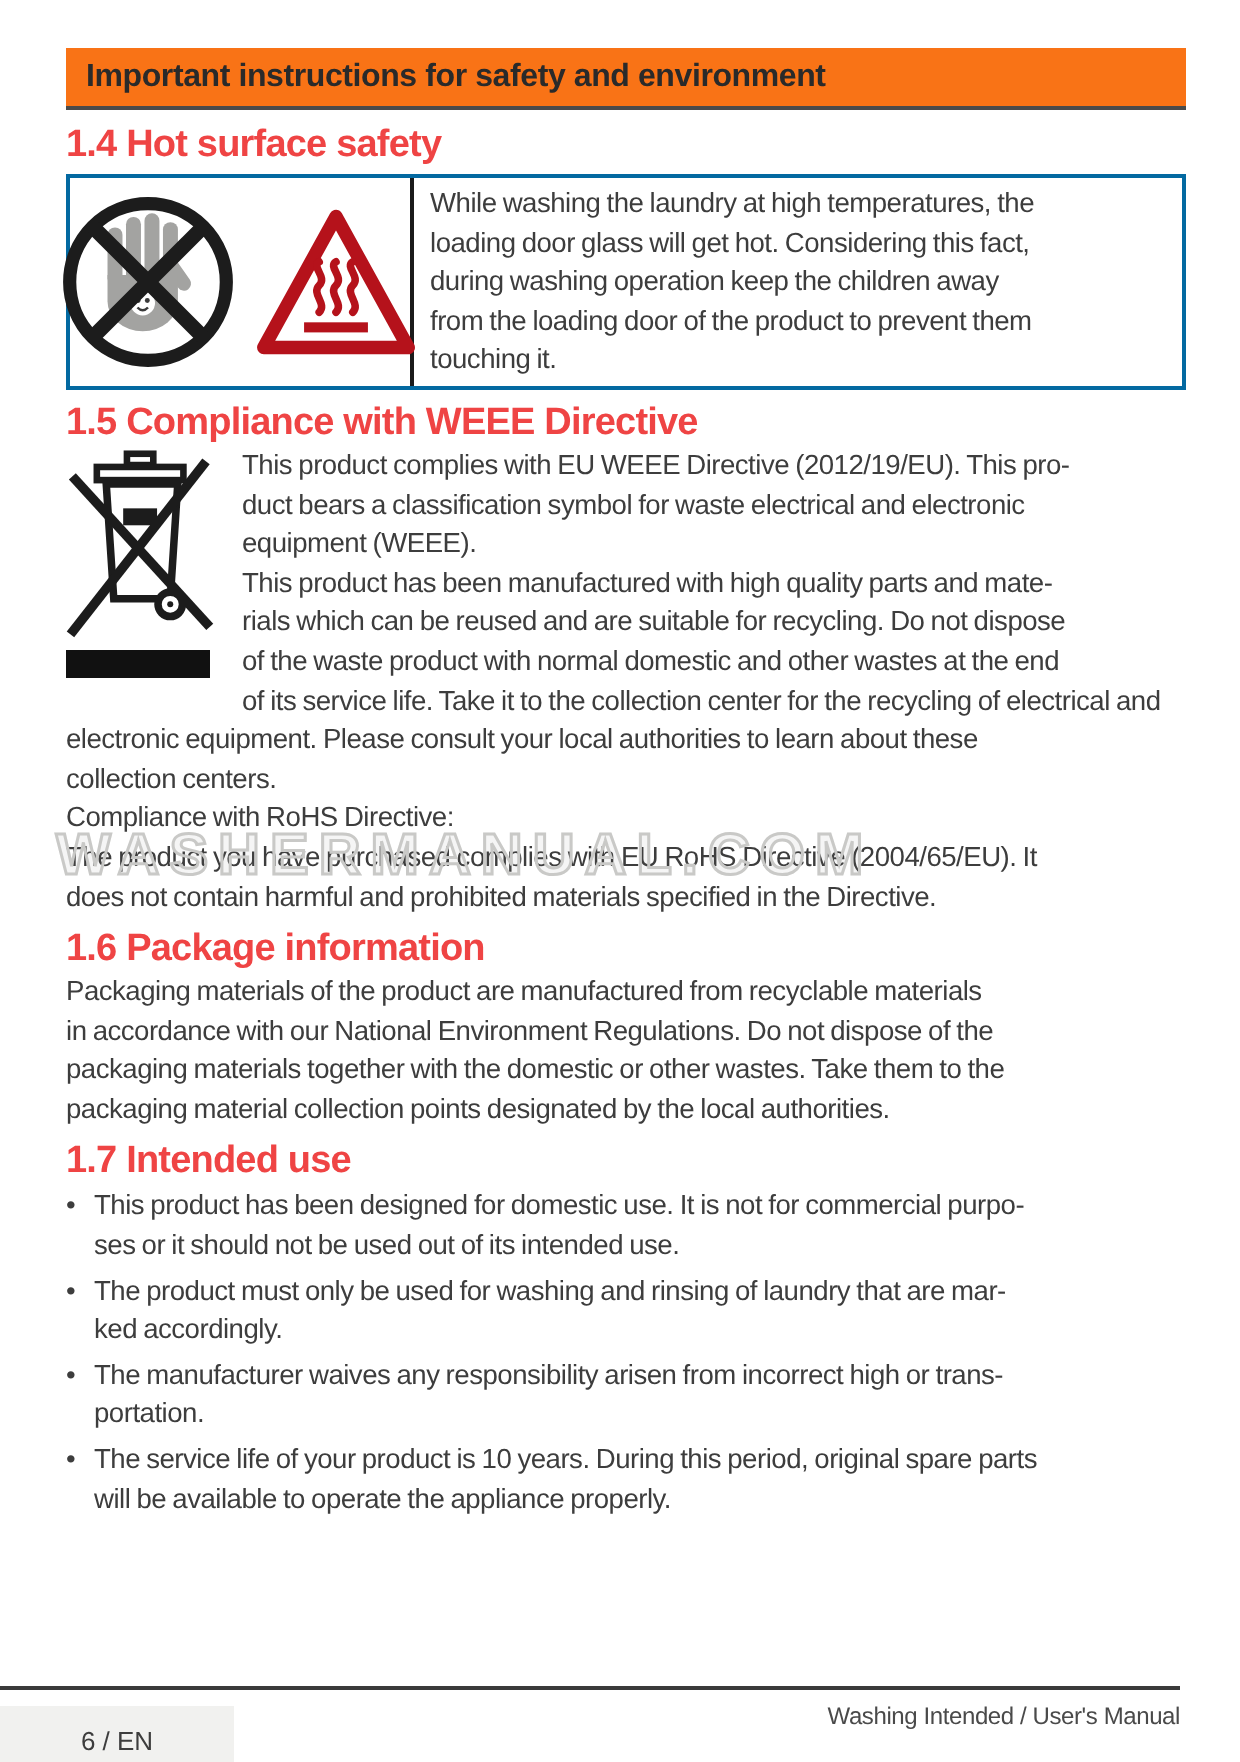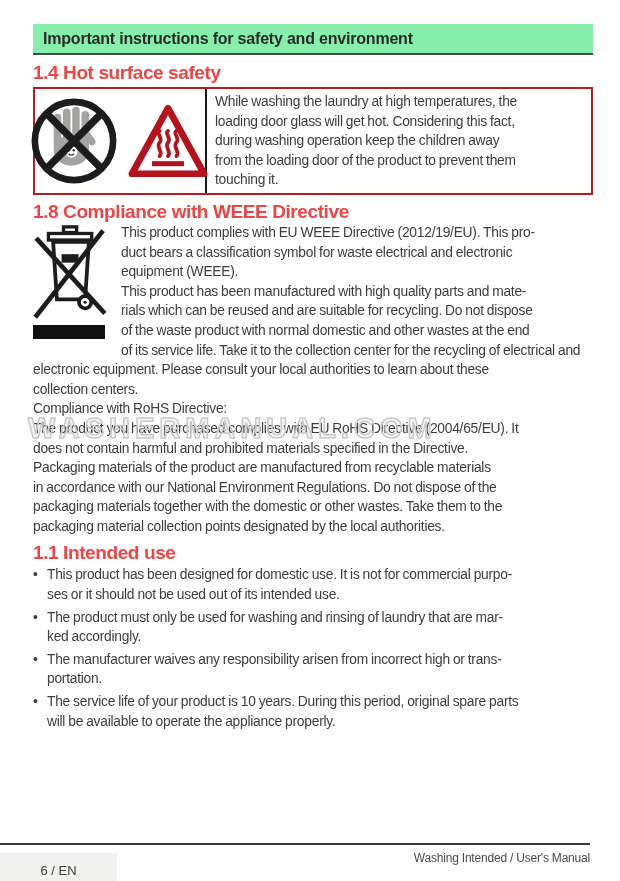--- a/index.html
+++ b/index.html
@@ -8,21 +8,21 @@
     height: 881px;
     background: #ffffff;
     font-family: "Liberation Sans", sans-serif;
     color: #3d3d3d;
     position: relative;
     overflow: hidden;
   }
   .content { margin: 24px 27px 0 33px; width: 560px; }
 
   .header-bar {
-    background: #86efac;
+    background: #f97316;
     border-bottom: 2px solid #4a4a4a;
     padding: 6px 10px 5px 10px;
     font-size: 16px;
     font-weight: bold;
     color: #2a2a2a;
     letter-spacing: -0.2px;
   }
 
   h2.section-heading {
     font-size: 19px;
@@ -39,21 +39,21 @@
     line-height: 19.6px;
     letter-spacing: -0.25px;
     word-spacing: -0.5px;
     white-space: pre-line;
     color: #3d3d3d;
   }
 
   
   .warning-box {
     margin-top: 3px;
-    border: 2px solid #b91c1c;
+    border: 2px solid #0369a1;
     display: flex;
     align-items: stretch;
   }
   .warning-icons {
     width: 172px;
     flex: 0 0 172px;
     border-right: 2px solid #1a1a1a;
     display: flex;
     align-items: center;
     justify-content: center;
@@ -171,21 +171,21 @@
         <div class="bodytext">While washing the laundry at high temperatures, the
 loading door glass will get hot. Considering this fact,
 during washing operation keep the children away
 from the loading door of the product to prevent them
 touching it.</div>
       </div>
     </div>
   </section>
 
   <section>
-    <h2 class="section-heading">1.8 Compliance with WEEE Directive</h2>
+    <h2 class="section-heading">1.5 Compliance with WEEE Directive</h2>
     <div>
       <div class="weee-icon-block">
         <svg width="76" height="96" viewBox="0 0 80 102">
           <rect x="32" y="2" width="14" height="6" fill="#ffffff" stroke="#1c1c1c" stroke-width="3.5"></rect>
           <rect x="16" y="9" width="46" height="7" fill="#ffffff" stroke="#1c1c1c" stroke-width="3.5"></rect>
           <path d="M21,18 L59,18 L55,79 L25,79 Z" fill="none" stroke="#1c1c1c" stroke-width="4"></path>
           <rect x="30" y="31" width="18" height="9" fill="#1c1c1c"></rect>
           <circle cx="55" cy="82" r="6.5" fill="#ffffff" stroke="#1c1c1c" stroke-width="4"></circle>
           <circle cx="55" cy="82" r="1.6" fill="#1c1c1c"></circle>
           <line x1="3" y1="14" x2="76" y2="94" stroke="#1c1c1c" stroke-width="5"></line>
@@ -203,28 +203,29 @@
 electronic equipment. Please consult your local authorities to learn about these
 collection centers.</div>
       <div class="clear"></div>
       <div class="bodytext">Compliance with RoHS Directive:
 The product you have purchased complies with EU RoHS Directive (2004/65/EU). It
 does not contain harmful and prohibited materials specified in the Directive.</div>
     </div>
   </section>
 
   <section>
+    <h2 class="section-heading">1.6 Package information</h2>
     <div class="bodytext">Packaging materials of the product are manufactured from recyclable materials
 in accordance with our National Environment Regulations. Do not dispose of the
 packaging materials together with the domestic or other wastes. Take them to the
 packaging material collection points designated by the local authorities.</div>
   </section>
 
   <section>
-    <h2 class="section-heading">1.1 Intended use</h2>
+    <h2 class="section-heading">1.7 Intended use</h2>
     <ul class="bullet-list">
       <li class="bullet-item">
         <span class="bullet-marker">•</span>
         <span class="bodytext bullet-text">This product has been designed for domestic use. It is not for commercial purpo-
 ses or it should not be used out of its intended use.</span>
       </li>
       <li class="bullet-item">
         <span class="bullet-marker">•</span>
         <span class="bodytext bullet-text">The product must only be used for washing and rinsing of laundry that are mar-
 ked accordingly.</span>

